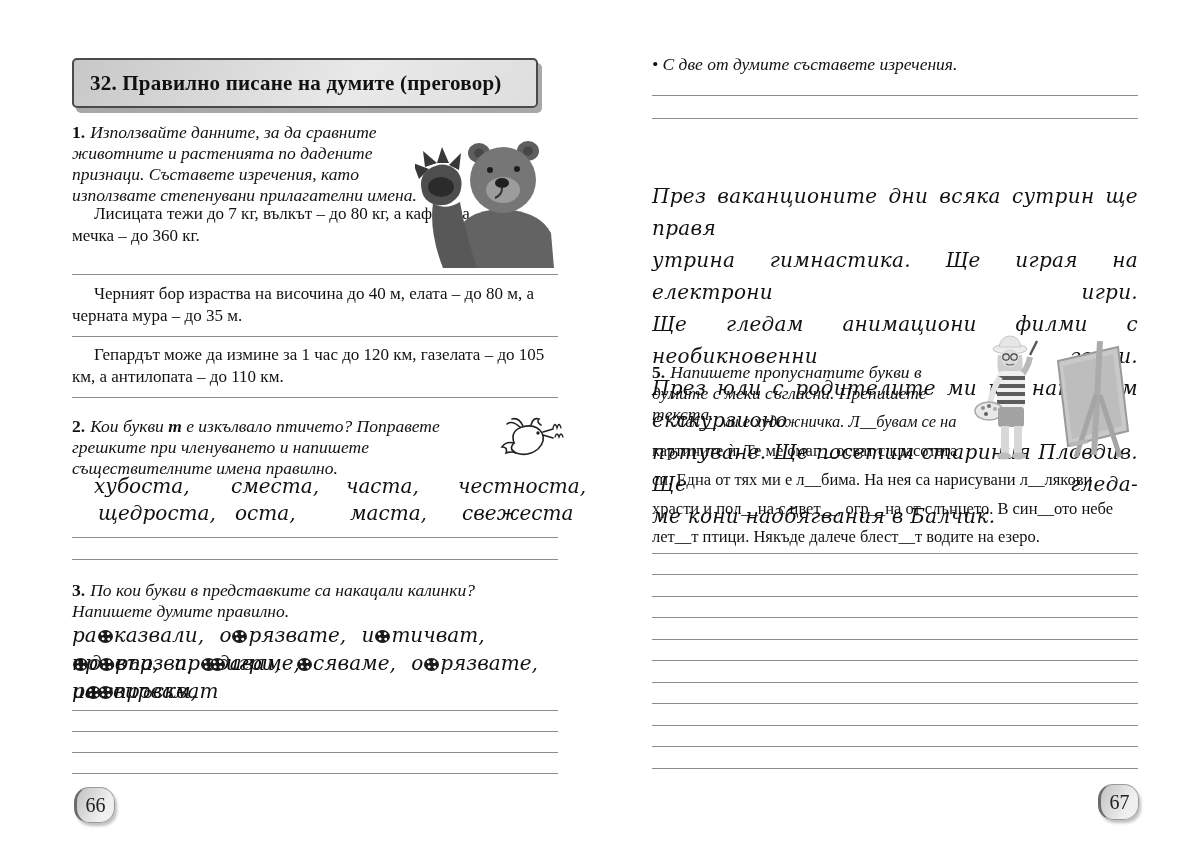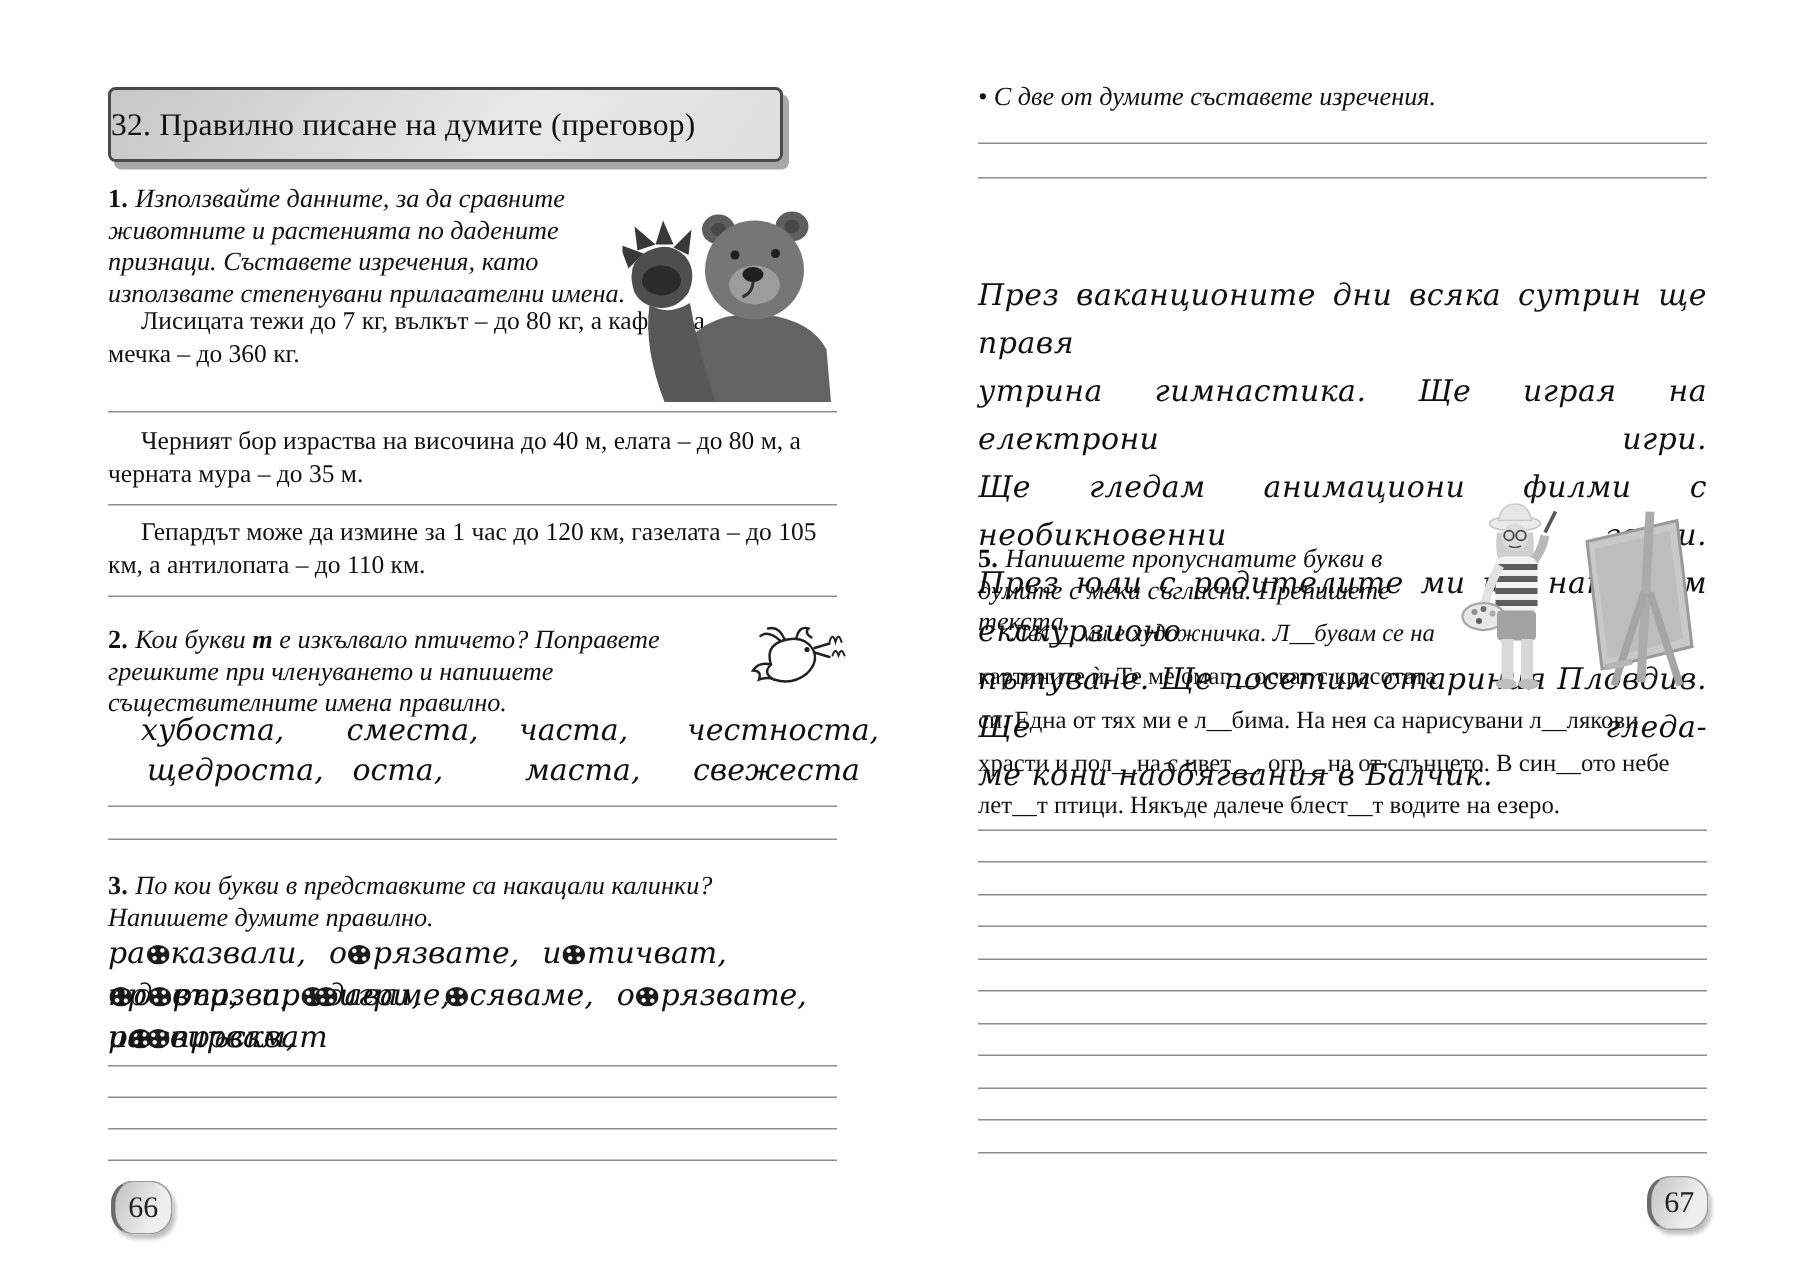--- a/index.html
+++ b/index.html
@@ -7,22 +7,22 @@
   .page{position:absolute;top:0;height:852px;width:486px;}
   #page-left{left:72px;}
   #page-right{left:652px;}
   .abs{position:absolute;}
   .rule{position:absolute;left:0;width:486px;height:0;border-top:1.5px solid #8c8c8c;}
   .title-box{
     position:absolute;left:0;top:58px;width:446px;height:46px;
     background:linear-gradient(125deg,#c7c7c7 0%,#e9e9e9 60%,#dedede 100%);
     border:2px solid #4a4a4a;border-radius:5px;
     box-shadow:4px 5px 0 #a8a8a8;
-    display:flex;align-items:center;
-    font-weight:normal;font-size:21px;letter-spacing:.2px;
+    display:flex;align-items:center;padding-left:16px;
+    font-weight:bold;font-size:21px;letter-spacing:.2px;
   }
   .instr{font-style:italic;font-size:17.5px;line-height:21px;}
   .instr b{font-style:normal;font-weight:bold;margin-right:5px;}
   .bodytext{font-size:17px;line-height:22px;}
   .indent{text-indent:22px;}
   .hand{font-family:"DejaVu Serif",serif;font-style:italic;}
   .wordgrid{display:grid;grid-template-columns:137px 115px 112px 1fr;padding-left:22px;font-size:20px;}
   .essay-line{font-size:20px;line-height:32px;text-align:justify;text-align-last:justify;letter-spacing:.3px;}
   .essay-line.last{text-align-last:left;}
   .t5line{font-size:16.5px;white-space:nowrap;}

